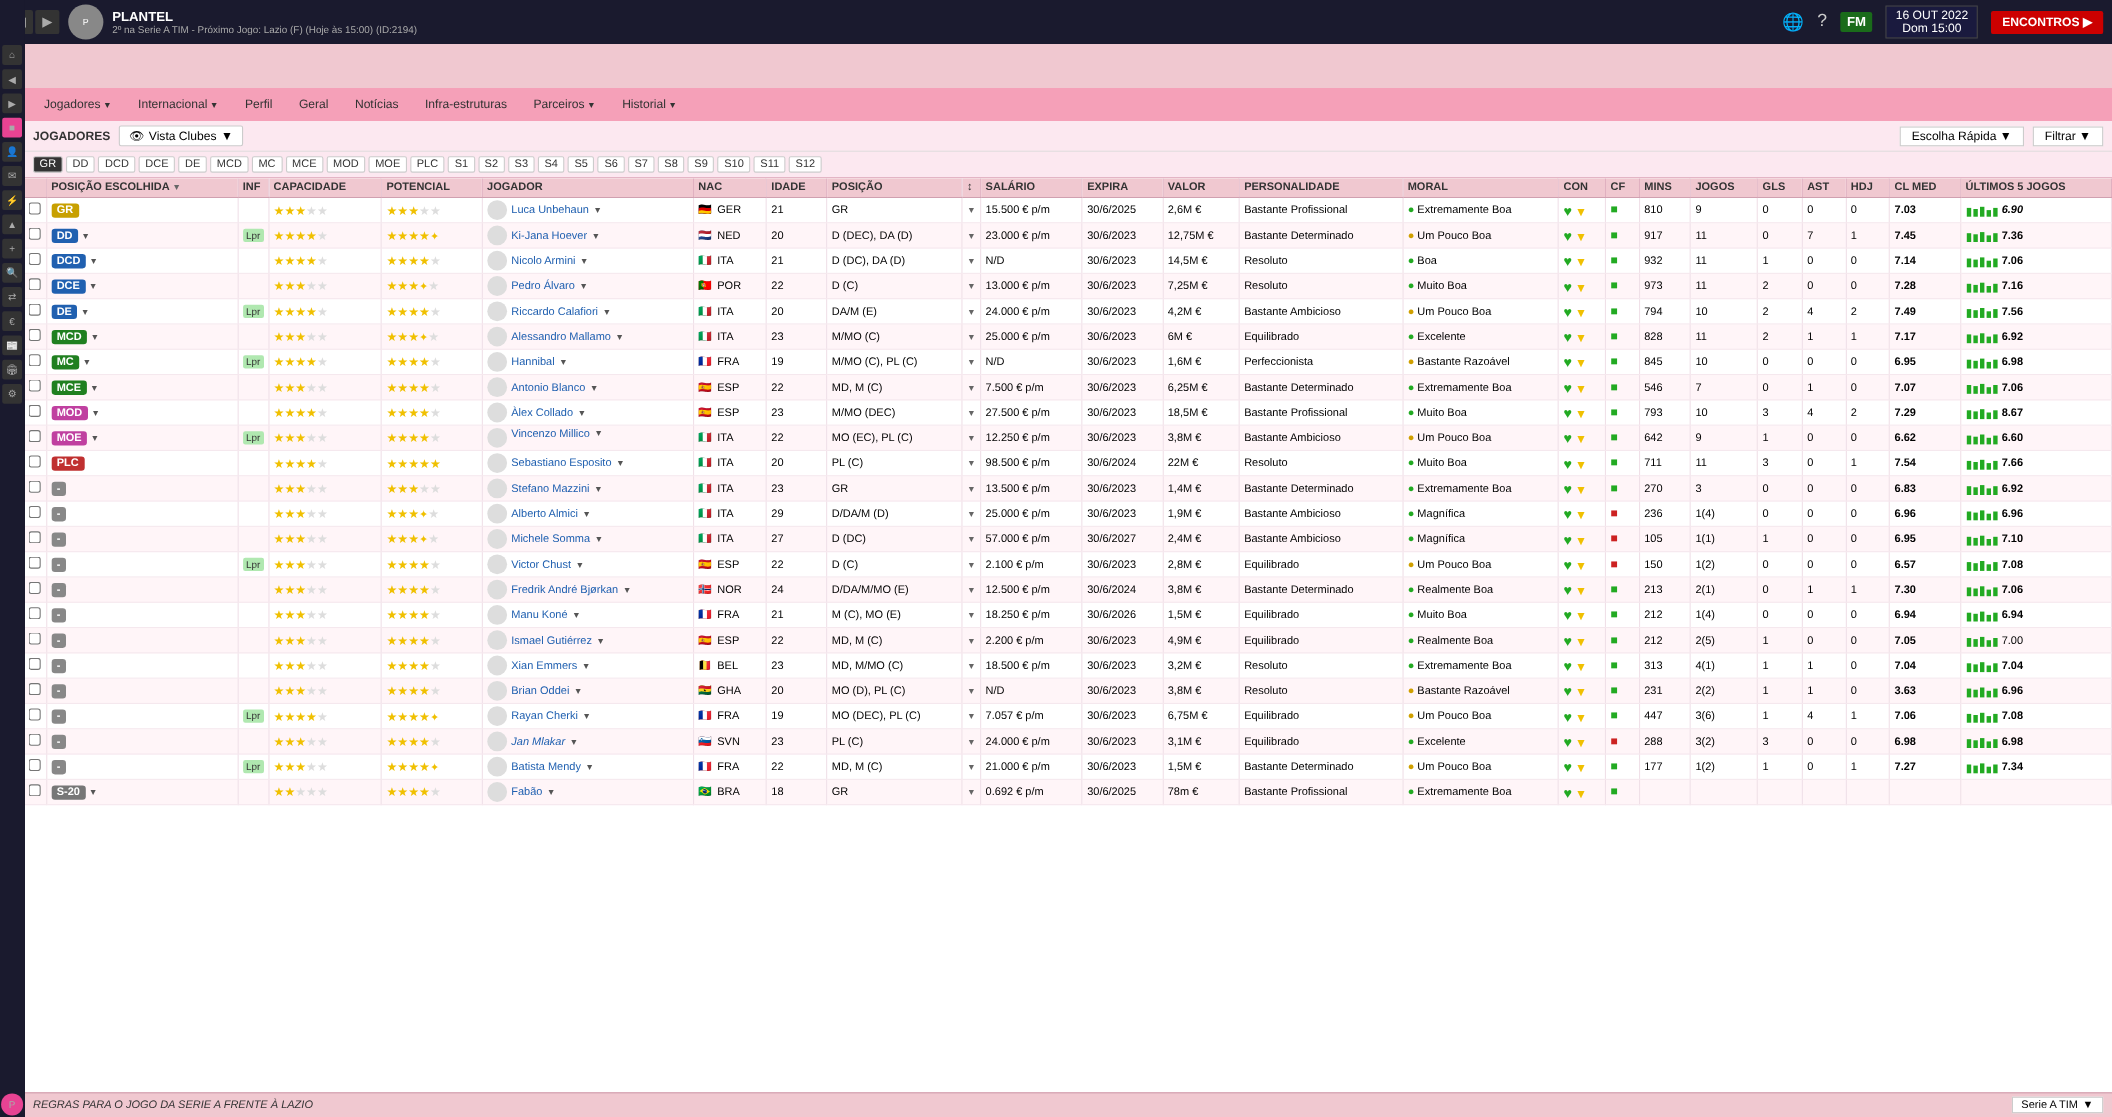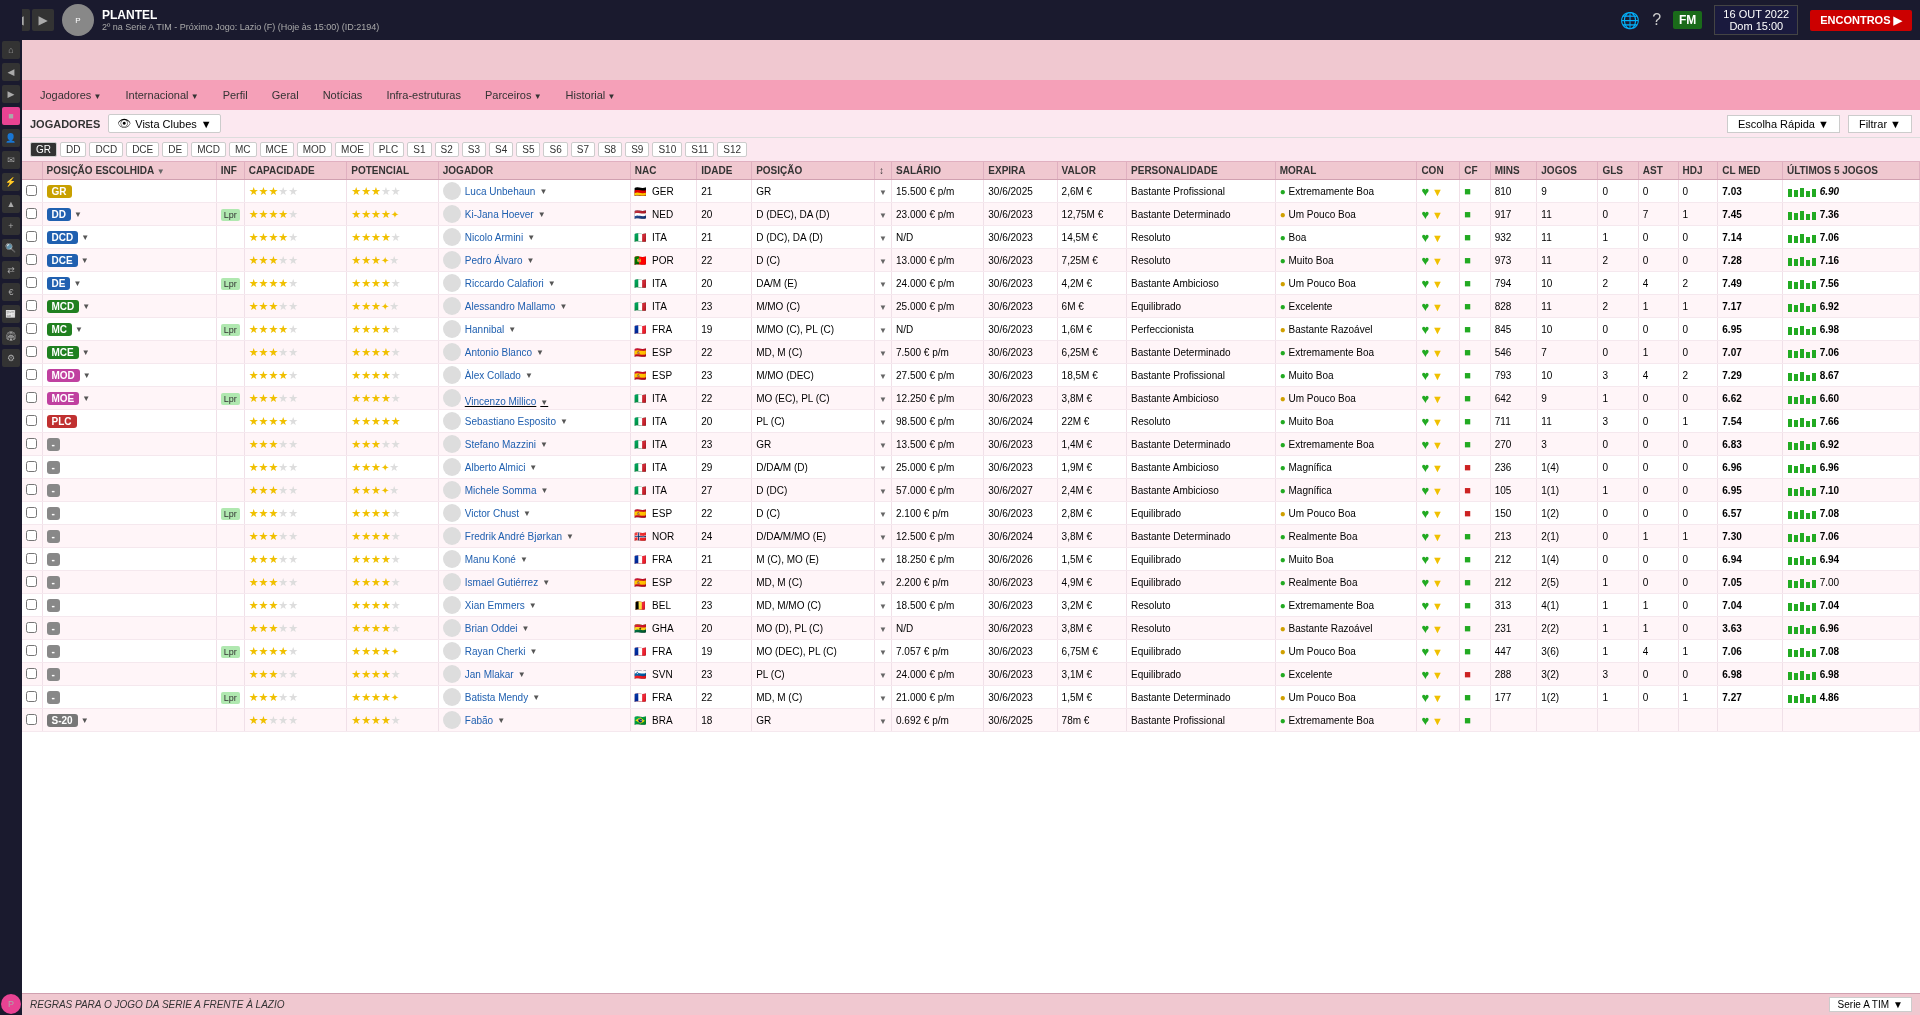--- a/index.html
+++ b/index.html
@@ -655,21 +655,21 @@
         <span style="background:#c040a0;color:white;padding:1px 5px;border-radius:3px;font-size:10px;font-weight:bold;cursor:pointer;">MOE</span>
         <span style="font-size:8px;color:#555;">▼</span>
       </div>
     </td>
     <td style="text-align:center;width:28px;">
       <span style="background:#b0e8b0;color:#333;padding:1px 3px;border-radius:2px;font-size:9px;">Lpr</span>
     </td>
     <td><span style="color:#f0c000;font-size:11px;">★</span><span style="color:#f0c000;font-size:11px;">★</span><span style="color:#f0c000;font-size:11px;">★</span><span style="color:#ddd;font-size:11px;">★</span><span style="color:#ddd;font-size:11px;">★</span></td>
     <td><span style="color:#f0c000;font-size:11px;">★</span><span style="color:#f0c000;font-size:11px;">★</span><span style="color:#f0c000;font-size:11px;">★</span><span style="color:#f0c000;font-size:11px;">★</span><span style="color:#ddd;font-size:11px;">★</span></td>
     <td>
-      <div style="display:flex;align-items:flex-end;gap:4px;text-decoration:underline;">
+      <div style="display:flex;align-items:flex-start;gap:4px;">
         <span style="width:18px;height:18px;background:#ddd;border-radius:50%;display:inline-block;flex-shrink:0;"></span>
         <span style="color:#2060b0;cursor:pointer;">Vincenzo Millico</span>
         <span style="font-size:8px;color:#555;">▼</span>
       </div>
     </td>
     <td>
       <span style="margin-right:2px;">🇮🇹</span>
       <span>ITA</span>
     </td>
     <td>22</td>
@@ -1269,21 +1269,21 @@
       </div>
     </td>
     <td style="text-align:center;width:28px;">
       
     </td>
     <td><span style="color:#f0c000;font-size:11px;">★</span><span style="color:#f0c000;font-size:11px;">★</span><span style="color:#f0c000;font-size:11px;">★</span><span style="color:#ddd;font-size:11px;">★</span><span style="color:#ddd;font-size:11px;">★</span></td>
     <td><span style="color:#f0c000;font-size:11px;">★</span><span style="color:#f0c000;font-size:11px;">★</span><span style="color:#f0c000;font-size:11px;">★</span><span style="color:#f0c000;font-size:11px;">★</span><span style="color:#ddd;font-size:11px;">★</span></td>
     <td>
       <div style="display:flex;align-items:center;gap:4px;">
         <span style="width:18px;height:18px;background:#ddd;border-radius:50%;display:inline-block;flex-shrink:0;"></span>
-        <span style="color:#2060b0;cursor:pointer;">Jan Mlakar</span>
+        <span style="color:#2060b0;cursor:pointer;font-style:italic;">Jan Mlakar</span>
         <span style="font-size:8px;color:#555;">▼</span>
       </div>
     </td>
     <td>
       <span style="margin-right:2px;">🇸🇮</span>
       <span>SVN</span>
     </td>
     <td>23</td>
     <td>PL (C)</td>
     <td style="width:16px;"><span style="font-size:8px;color:#666;">▼</span></td>
@@ -1352,21 +1352,21 @@
     </td>
     <td><span style="color:#22aa22;font-size:11px;">■</span></td>
     <td>177</td>
     <td>1(2)</td>
     <td>1</td>
     <td>0</td>
     <td>1</td>
     <td style="font-weight:bold;">7.27</td>
     <td>
       <span style="display:inline-block;width:4px;height:8px;background:#22aa22;margin:0 1px;vertical-align:bottom;"></span><span style="display:inline-block;width:4px;height:7px;background:#22aa22;margin:0 1px;vertical-align:bottom;"></span><span style="display:inline-block;width:4px;height:9px;background:#22aa22;margin:0 1px;vertical-align:bottom;"></span><span style="display:inline-block;width:4px;height:6px;background:#22aa22;margin:0 1px;vertical-align:bottom;"></span><span style="display:inline-block;width:4px;height:8px;background:#22aa22;margin:0 1px;vertical-align:bottom;"></span>
-      <span style="font-weight:bold;">4.86</span>
+      <span style="font-weight:bold;">7.34</span>
     </td>
   </tr>
           <tr>
     <td><input type="checkbox" style="width: 11px; height: 11px;"></td>
     <td>
       <div style="display:flex;align-items:center;gap:3px;">
         <span style="background:#777777;color:white;padding:1px 5px;border-radius:3px;font-size:10px;font-weight:bold;cursor:pointer;">S-20</span>
         <span style="font-size:8px;color:#555;">▼</span>
       </div>
     </td>

